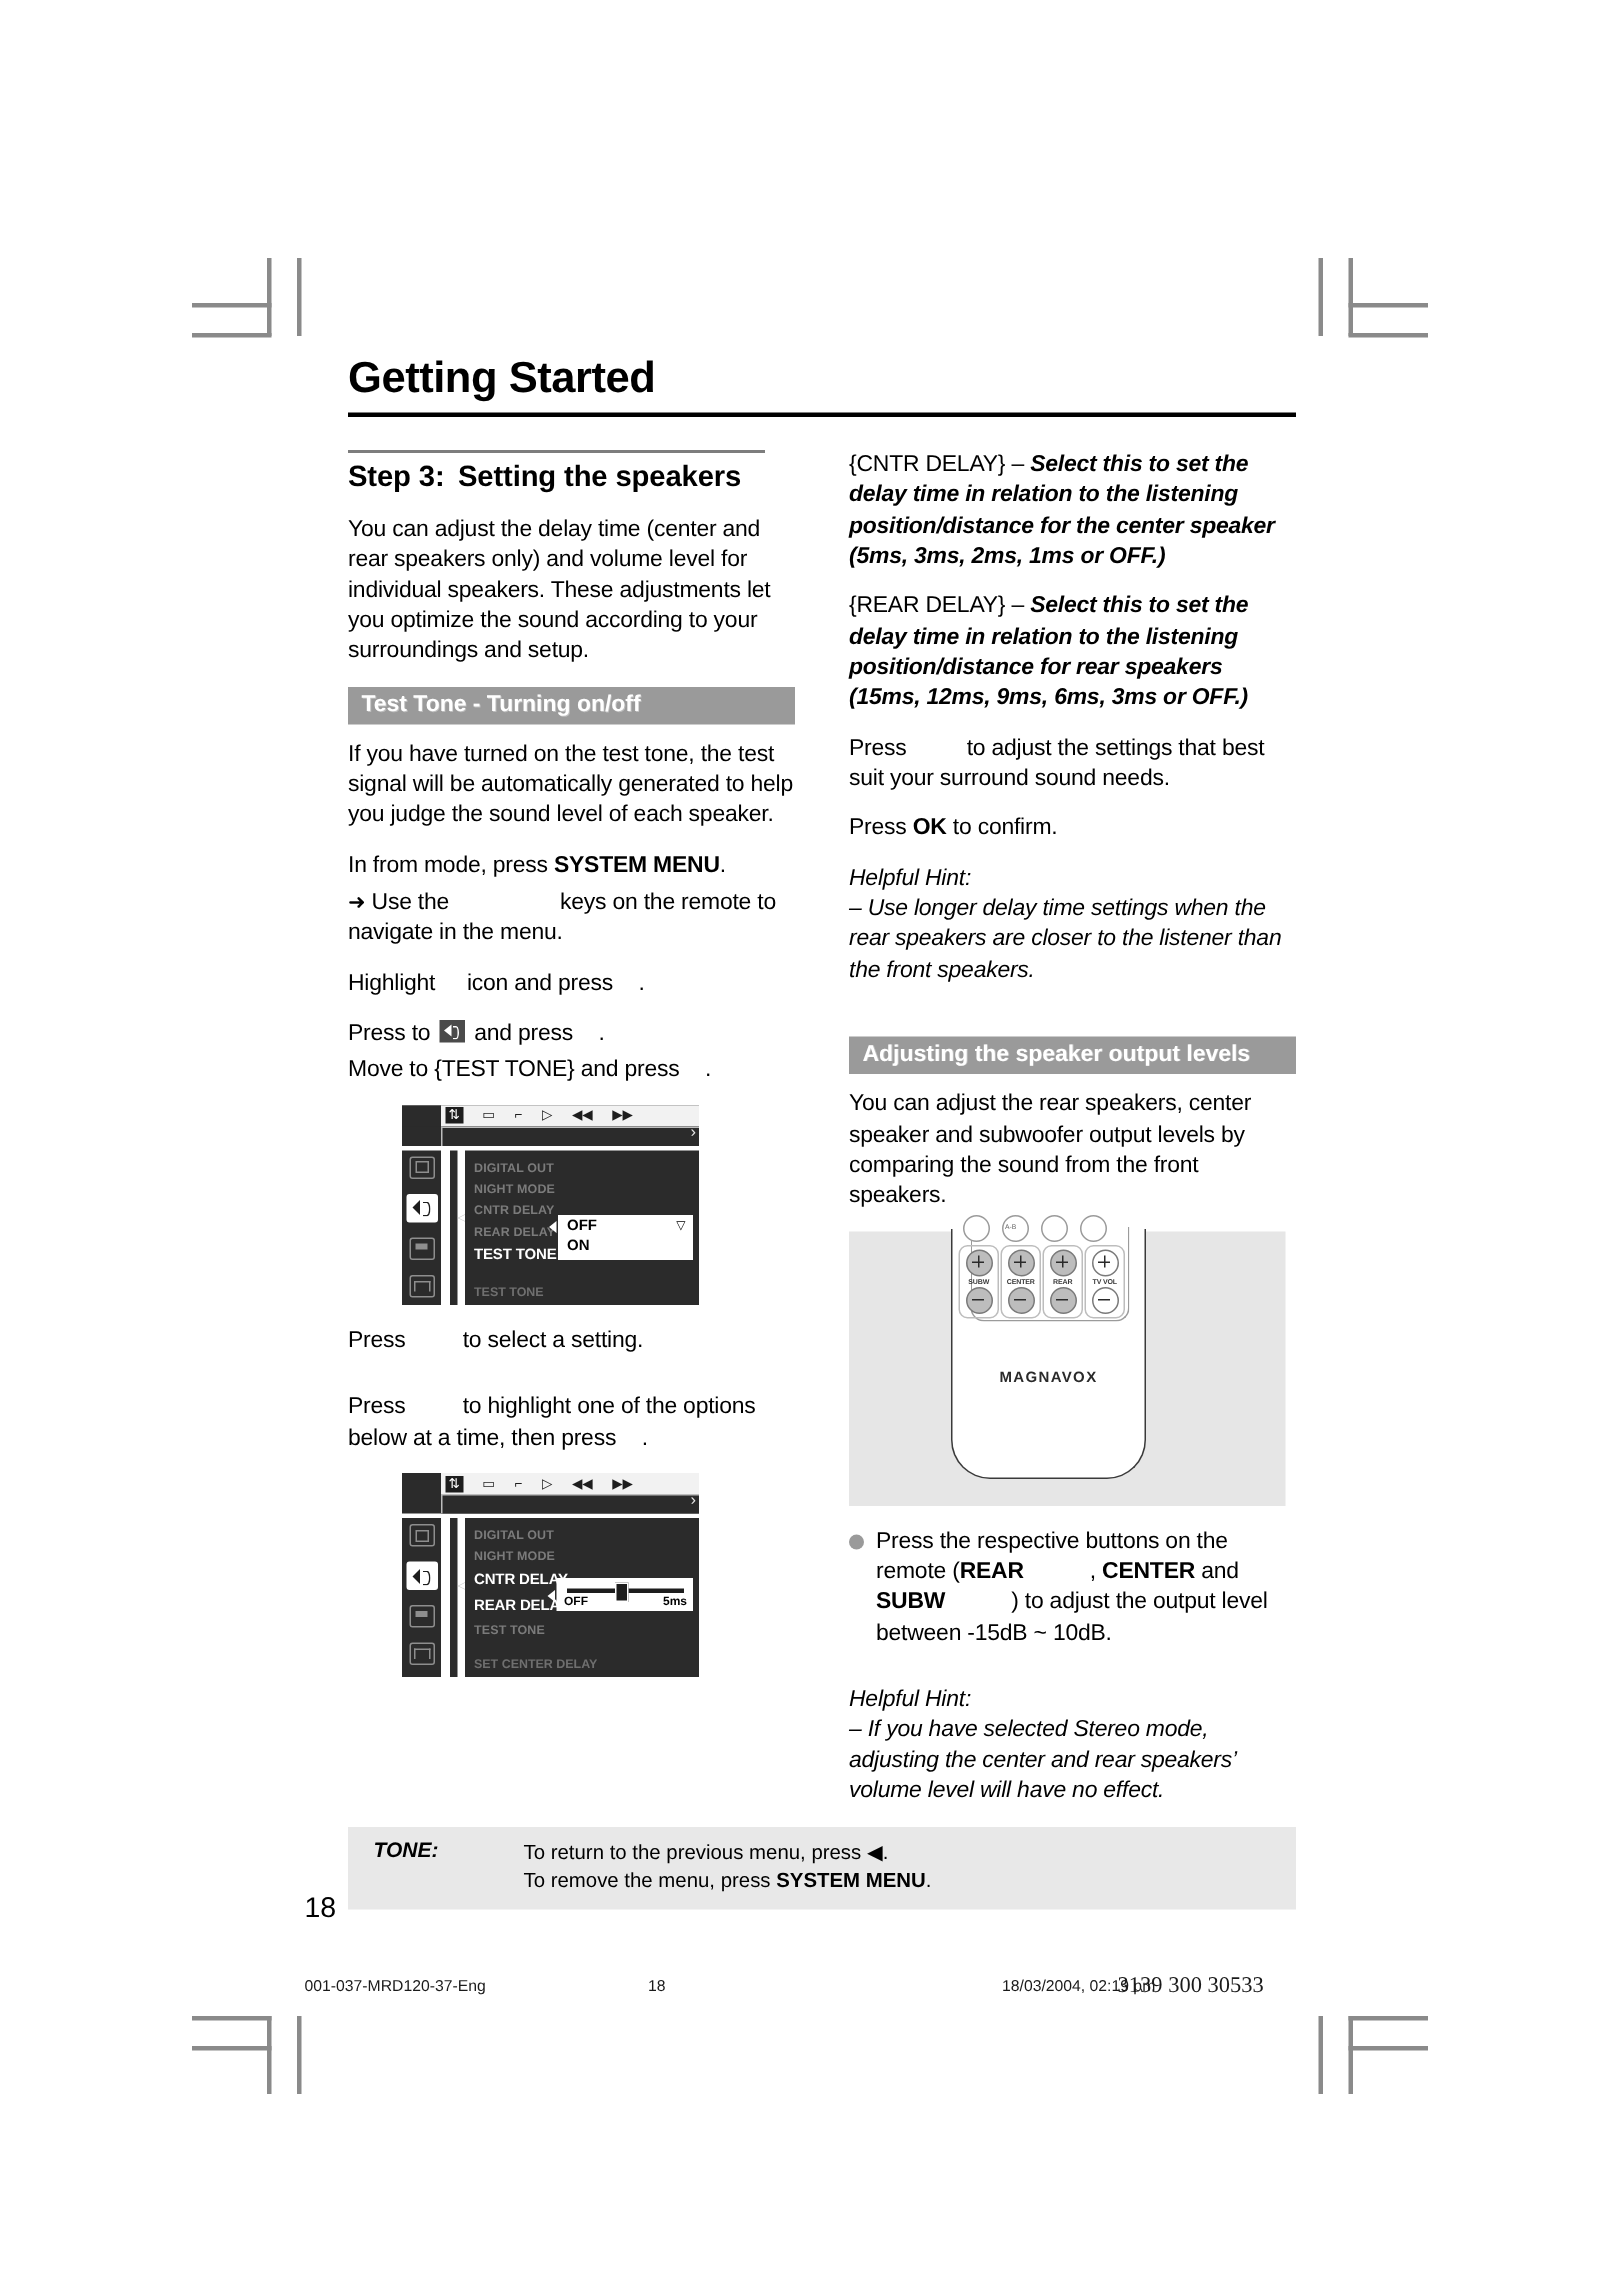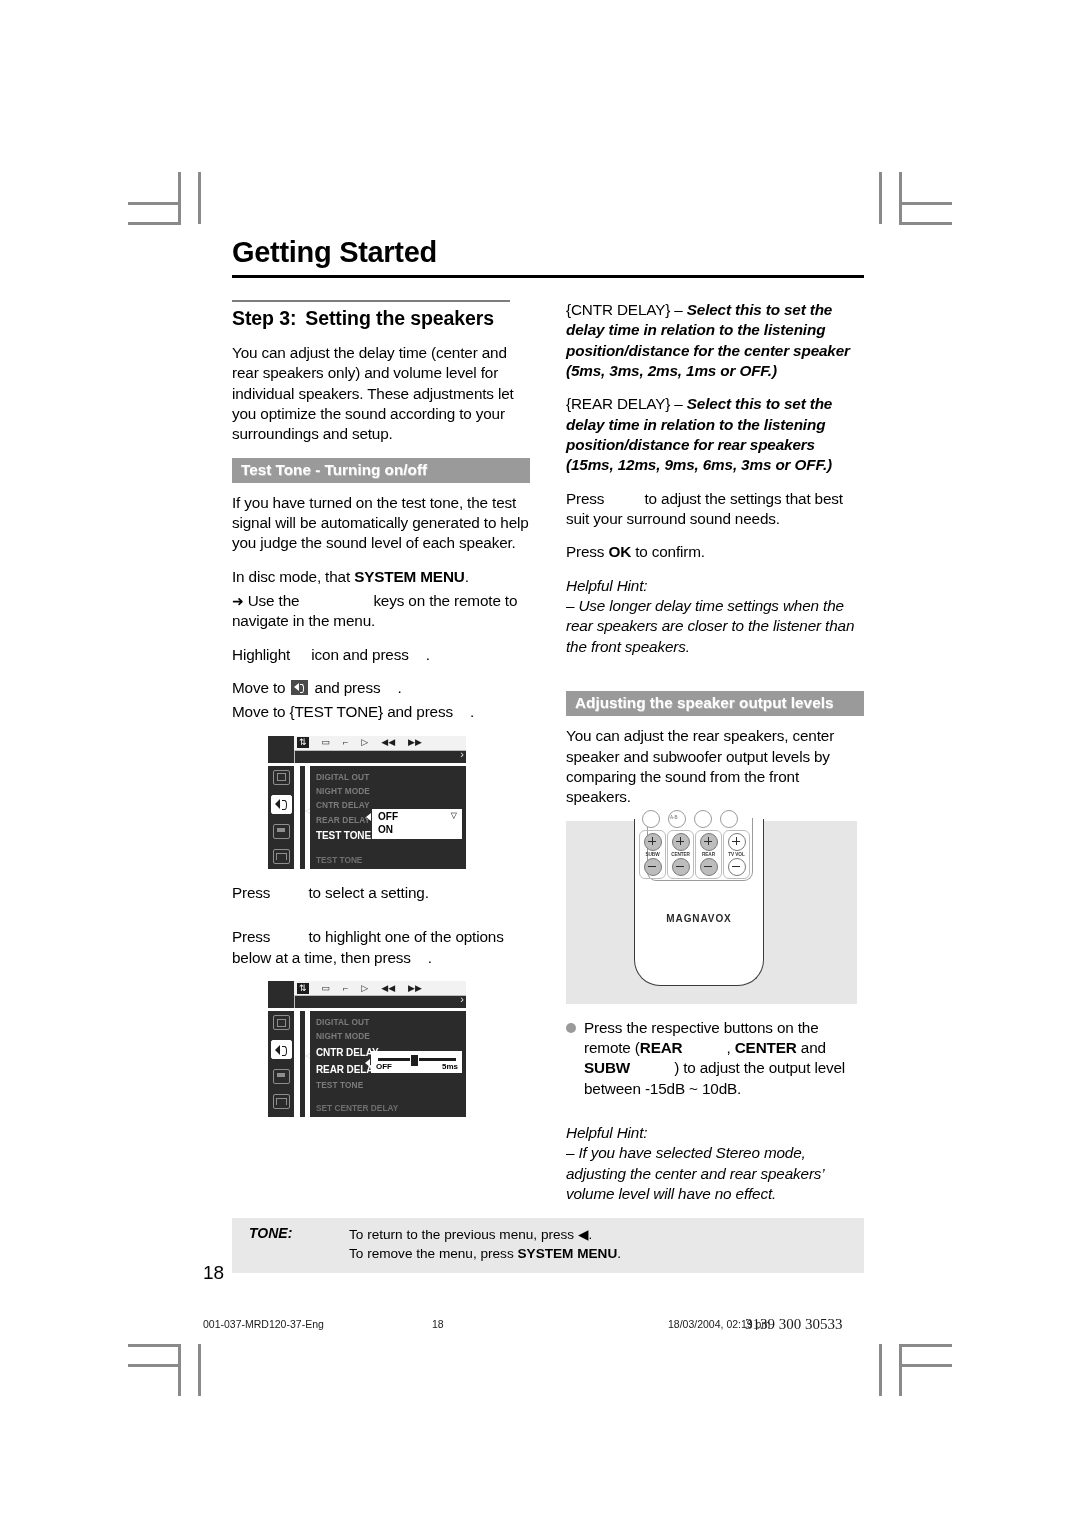--- a/index.html
+++ b/index.html
@@ -361,27 +361,27 @@
       <div class="step-head">
         <span class="num">Step 3:</span><span>Setting the speakers</span>
       </div>
 
       <p class="body">You can adjust the delay time (center and rear speakers only) and volume level for individual speakers.  These adjustments let you optimize the sound according to your surroundings and setup.</p>
 
       <div class="bar tone">Test Tone - Turning on/off</div>
 
       <p class="body">If you have turned on the test tone, the test signal will be automatically generated to help you judge the sound level of each speaker.</p>
 
-      <p class="body tight"><span>In disc mode, that </span><b class="kw">SYSTEM MENU</b><span>.</span></p>
+      <p class="body tight"><span>In from mode, press </span><b class="kw">SYSTEM MENU</b><span>.</span></p>
 
       <p class="body"><span class="arrow-glyph">➜</span> <span>Use the</span><span class="keyspace k-nav"></span><span>keys on the remote to navigate in the menu.</span></p>
 
       <p class="body"><span>Highlight</span><span class="keyspace k-ok"></span> <span>icon and press</span><span class="keyspace k-ok"></span><span>.</span></p>
 
-      <p class="body tight"><span>Move to</span> <span class="spk-chip"></span> <span>and press</span><span class="keyspace k-ok"></span><span>.</span></p>
+      <p class="body tight"><span>Press to</span> <span class="spk-chip"></span> <span>and press</span><span class="keyspace k-ok"></span><span>.</span></p>
 
       <p class="body"><span>Move to {TEST TONE} and press</span><span class="keyspace k-ok"></span><span>.</span></p>
 
       <div class="osd">
         <div class="osd-top">
           <div class="tbpad"></div>
           <div class="osd-icons">
             <span class="ic act">⇅</span>
             <span class="ic">▭</span>
             <span class="ic">⌐</span>

